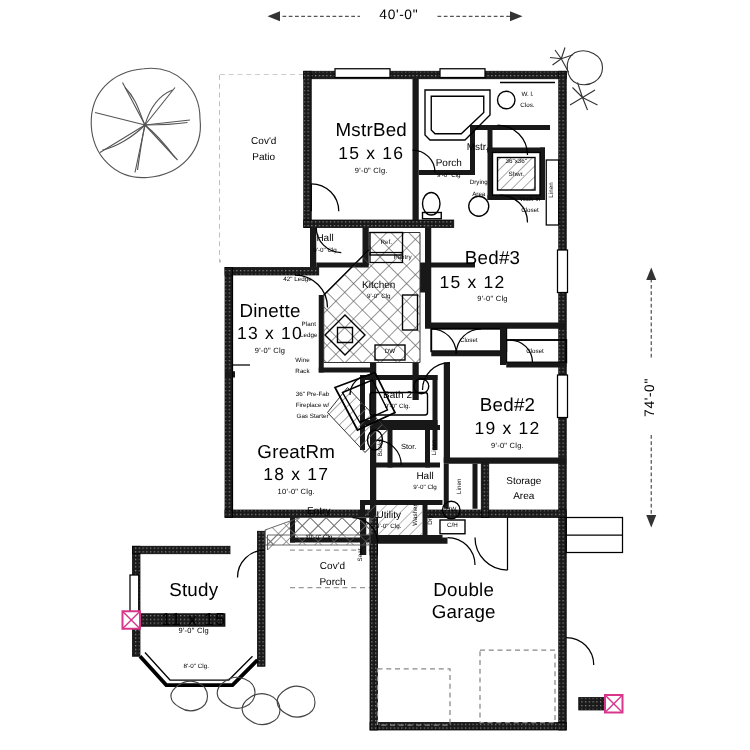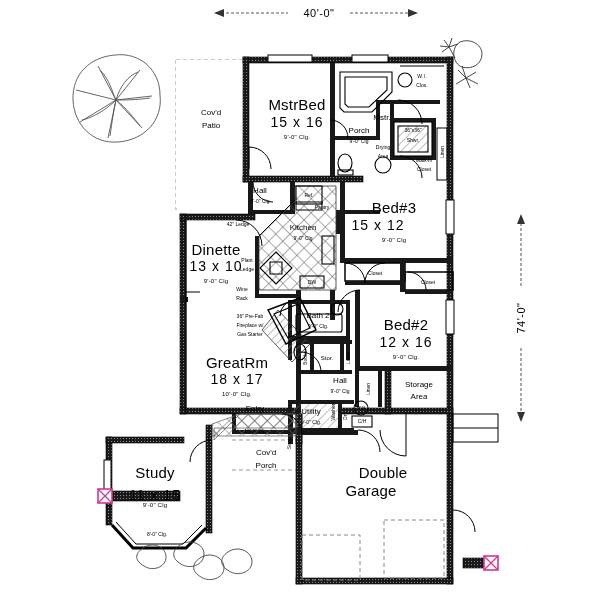--- a/index.html
+++ b/index.html
@@ -344,21 +344,21 @@
 <div class="lbl tiny2 rot90" style="left:442px;top:152px;">Linen</div>
 
 <div class="lbl room-name ctr" style="left:394px;top:207px;">Bed#3</div>
 <div class="lbl room-dim ctr" style="left:378px;top:225px;">15 x 12</div>
 <div class="lbl room-clg ctr" style="left:394px;top:240px;">9'-0" Clg</div>
 
 <div class="lbl tiny2 ctr" style="left:375px;top:273px;">Closet</div>
 <div class="lbl tiny2 ctr" style="left:428px;top:282px;">Closet</div>
 
 <div class="lbl room-name ctr" style="left:406px;top:324px;">Bed#2</div>
-<div class="lbl room-dim ctr" style="left:406px;top:342px;">12 x 16</div>
+<div class="lbl room-dim ctr" style="left:406px;top:342px;">19 x 12</div>
 <div class="lbl room-clg ctr" style="left:406px;top:357px;">9'-0" Clg.</div>
 
 <div class="lbl mid ctr" style="left:419px;top:385px;">Storage</div>
 <div class="lbl mid ctr" style="left:419px;top:397px;">Area</div>
 
 <div class="lbl room-name ctr" style="left:216px;top:249px;">Dinette</div>
 <div class="lbl room-dim ctr" style="left:216px;top:266px;">13 x 10</div>
 <div class="lbl room-clg ctr" style="left:216px;top:281px;">9'-0" Clg</div>
 
 <div class="lbl mid ctr" style="left:303px;top:228px;">Kitchen</div>
@@ -405,14 +405,14 @@
 <div class="lbl tiny2 rot90" style="left:289px;top:444px;">Seat</div>
 
 <div class="lbl mid ctr" style="left:266px;top:453px;">Cov'd</div>
 <div class="lbl mid ctr" style="left:266px;top:466px;">Porch</div>
 
 <div class="lbl room-name ctr" style="left:155px;top:472px;">Study</div>
 <div class="lbl room-dim ctr" style="left:155px;top:495px;text-align:right;">11 x 15</div>
 <div class="lbl room-clg ctr" style="left:155px;top:505px;">9'-0" Clg</div>
 <div class="lbl tiny2 ctr" style="left:157px;top:534px;">8'-0" Clg.</div>
 
-<div class="lbl room-name ctr" style="left:371px;top:472px;margin-left:12px;">Double</div>
+<div class="lbl room-name ctr" style="left:371px;top:472px;">Double</div>
 <div class="lbl room-name ctr" style="left:371px;top:490px;">Garage</div>
 
 </body></html>

